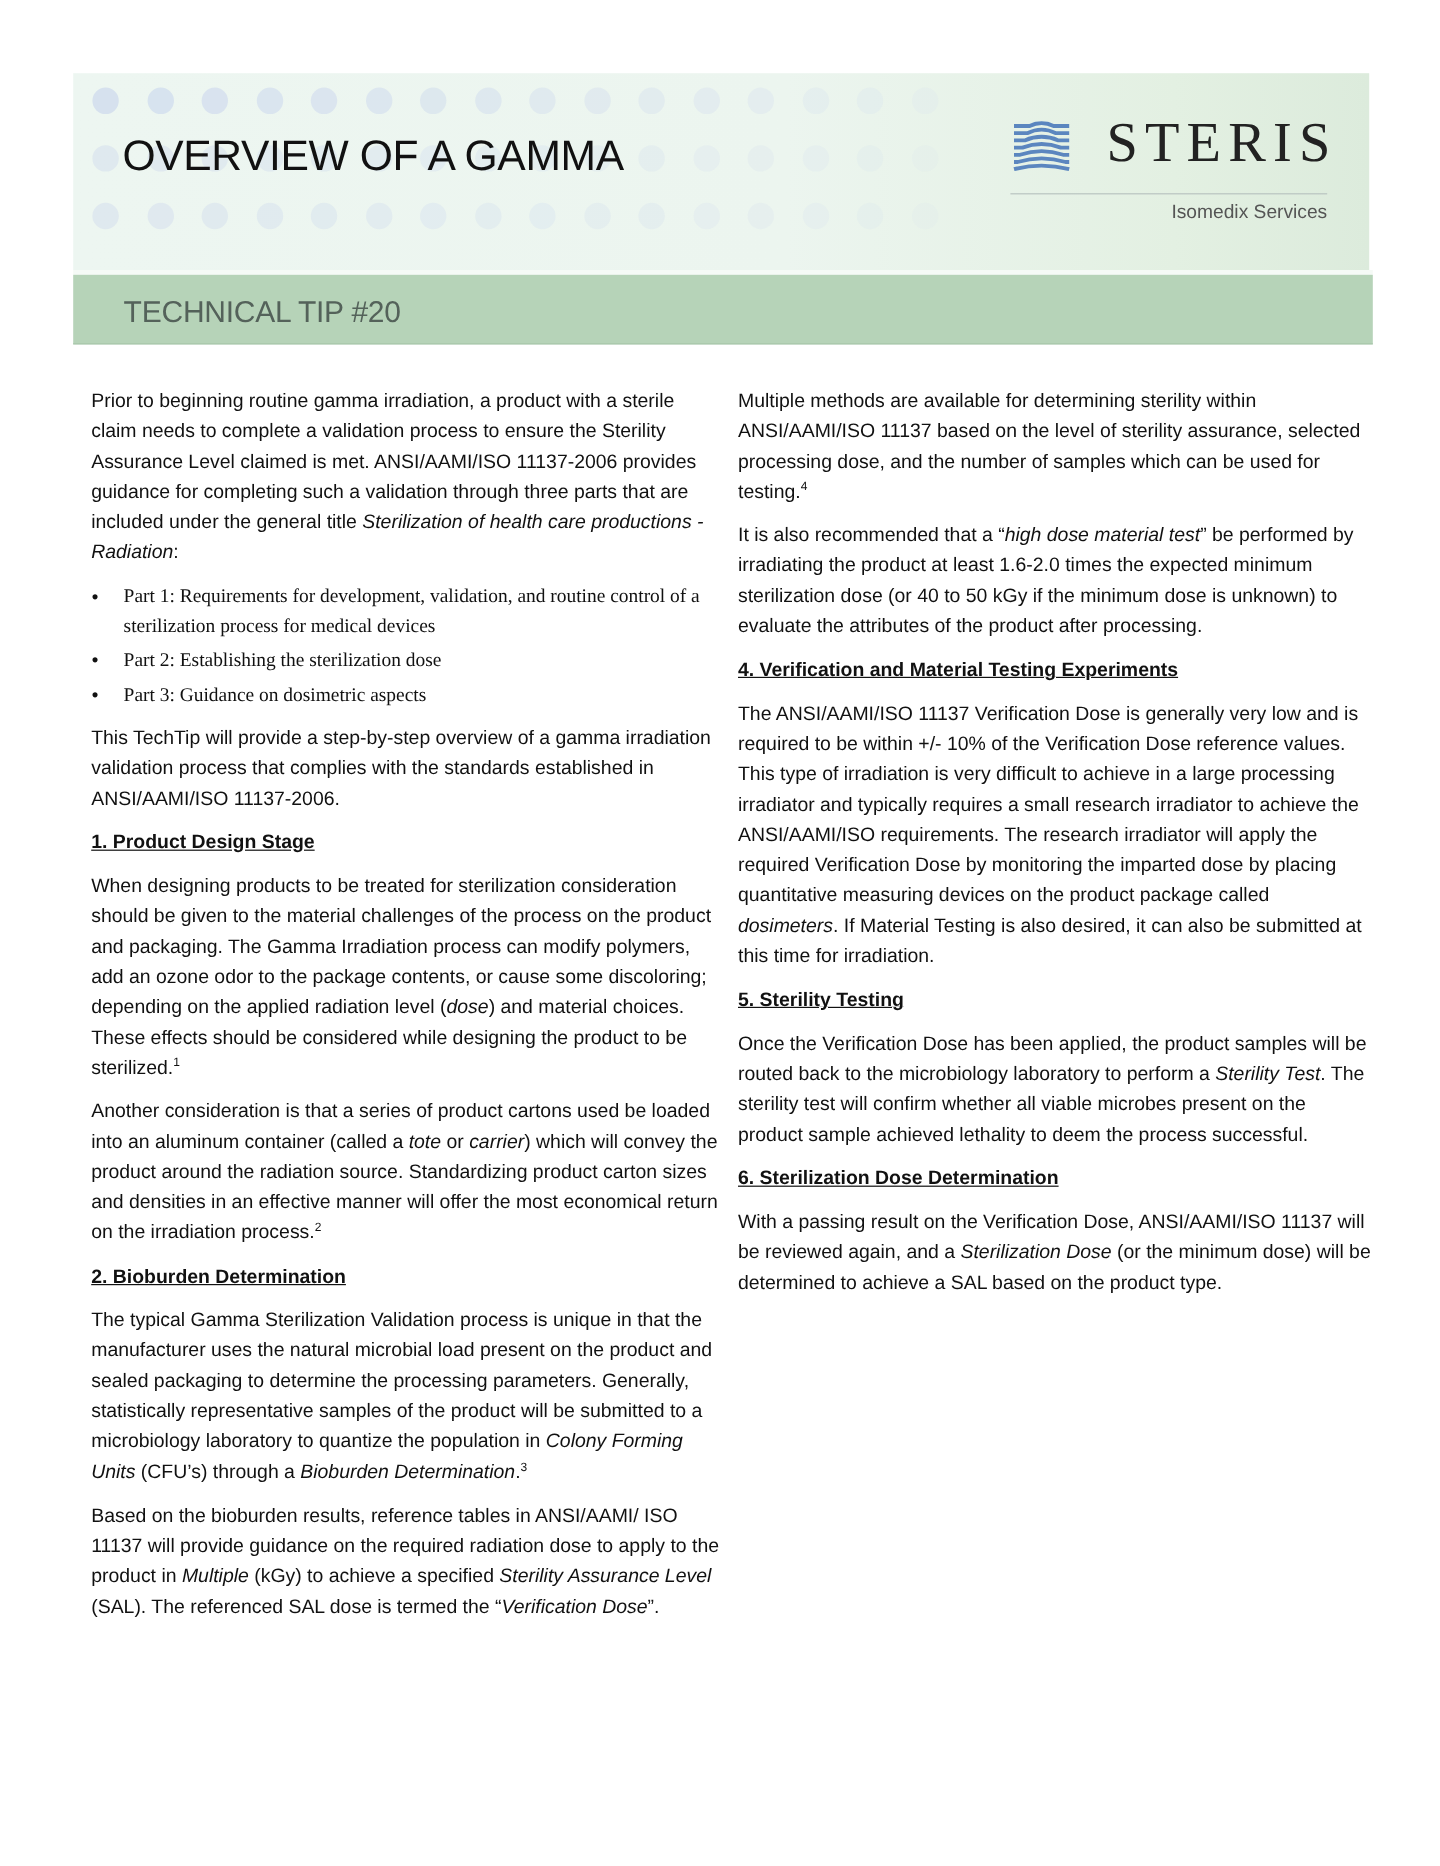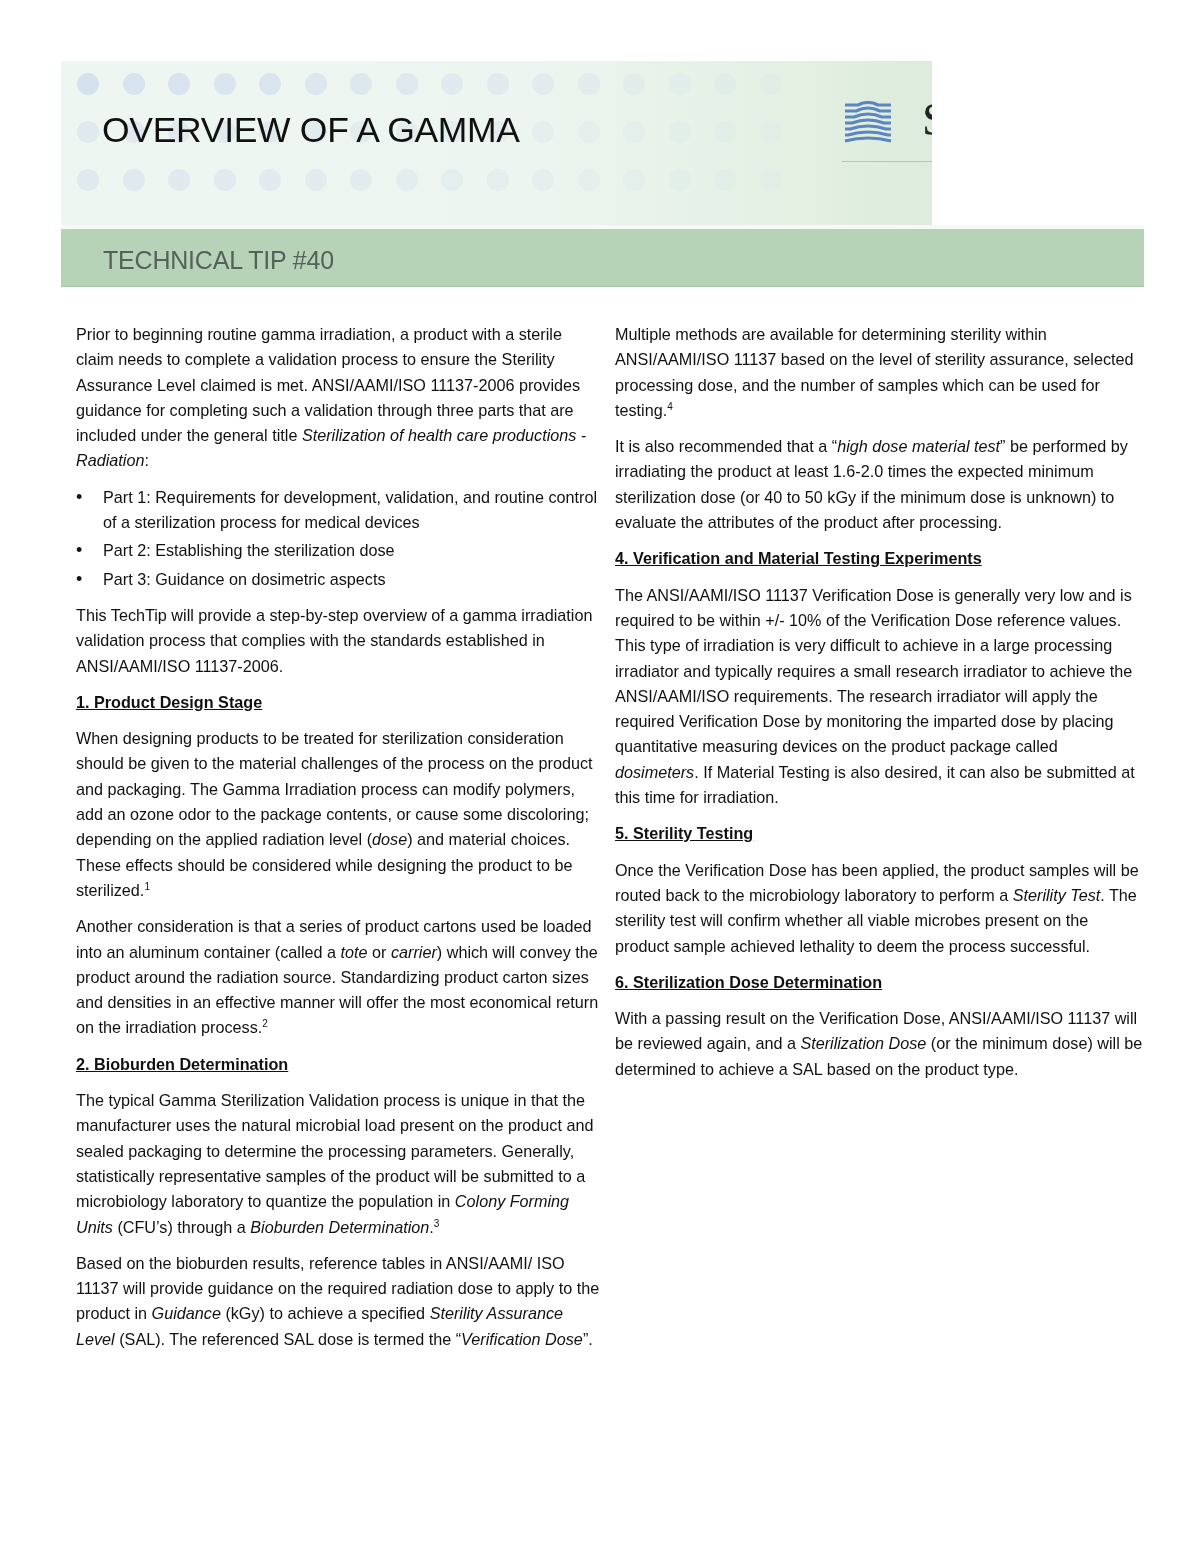--- a/index.html
+++ b/index.html
@@ -1,19 +1,19 @@
 <!DOCTYPE html>
 <html><head>
 <meta charset="utf-8">
 <style>
   html, body { margin: 0; padding: 0; background: #ffffff; }
   body { width: 1200px; height: 1555px; position: relative; overflow: hidden;
          font-family: "Liberation Sans", sans-serif; color: #111; }
   .header {
-    position: absolute; left: 61px; top: 61px; width: 871px; height: 164px;
+    position: absolute; left: 61px; top: 61px; width: 1080px; height: 164px;
     background: linear-gradient(90deg, #edf6f1 0%, #ecf5ef 55%, #e3f0e2 85%, #dcebdc 100%);
     overflow: hidden;
   }
   .dots { position: absolute; left: 16px; top: 12px; }
   .dot { position: absolute; width: 22px; height: 22px; border-radius: 50%; background: #d6e1ee; }
   .title {
     position: absolute; left: 41px; top: 50px; margin: 0;
     font-size: 35.5px; line-height: 39px; font-weight: normal; color: #111;
     letter-spacing: -0.3px;
   }
@@ -27,21 +27,21 @@
     position: absolute; left: 61px; top: 229px; width: 1083px; height: 57px;
     background: #b6d3b8; border-bottom: 1px solid #a9c6ab;
   }
   .band-sep { position: absolute; left: 61px; top: 225px; width: 1083px; height: 4px; background: #f5faf6; }
   .band-text { position: absolute; left: 42px; top: 17px; font-size: 25px; color: #54625a; letter-spacing: -0.2px; }
   .col { position: absolute; top: 322px; font-size: 16.2px; line-height: 25.3px; color: #111; }
   .col-left { left: 76px; width: 525px; }
   .col-right { left: 615px; width: 530px; }
   .col p { margin: 0 0 11px 0; }
   .col h3 { margin: 0 0 11px 0; font-size: 16.2px; font-weight: bold; line-height: 25.3px; text-decoration: underline; }
-  .col ul { list-style: none; margin: 0 0 11px 0; padding: 0; }
+  .col ul { list-style: none; margin: 0 0 11px 0; padding: 0; font-family: Liberation Serif, serif; }
   .col li { position: relative; padding-left: 27px; margin-bottom: 3px; }
   .col li::before { content: "\2022"; position: absolute; left: 0; top: 0; font-size: 18px; }
   sup { font-size: 10px; line-height: 0; vertical-align: super; }
   i { font-style: italic; }
 </style>
 </head>
 <body>
 
 <div class="header">
   <div class="dots" id="dots">
@@ -109,37 +109,37 @@
         <path d="M1 40 Q24 34 47 40"></path>
       </g>
     </svg>
     <div class="logo-word">STERIS</div>
     <div class="logo-rule"></div>
     <div class="logo-sub">Isomedix Services</div>
   </div>
 </div>
 <div class="band-sep"></div>
 <div class="band">
-  <div class="band-text">TECHNICAL TIP #40</div>
+  <div class="band-text">TECHNICAL TIP #20</div>
 </div>
 
 <div class="col col-left">
   <p><span>Prior to beginning routine gamma irradiation, a product with a sterile claim needs to complete a validation process to ensure the Sterility Assurance Level claimed is met. ANSI/AAMI/ISO 11137-2006 provides guidance for completing such a validation through three parts that are included under the general title </span><i>Sterilization of health care productions - Radiation</i><span>:</span></p>
   <ul>
     <li>Part 1: Requirements for development, validation, and routine control of a sterilization process for medical devices</li>
     <li>Part 2: Establishing the sterilization dose</li>
     <li>Part 3: Guidance on dosimetric aspects</li>
   </ul>
   <p>This TechTip will provide a step-by-step overview of a gamma irradiation validation process that complies with the standards established in ANSI/AAMI/ISO 11137-2006.</p>
   <h3>1. Product Design Stage</h3>
   <p><span>When designing products to be treated for sterilization consideration should be given to the material challenges of the process on the product and packaging. The Gamma Irradiation process can modify polymers, add an ozone odor to the package contents, or cause some discoloring; depending on the applied radiation level (</span><i>dose</i><span>) and material choices. These effects should be considered while designing the product to be sterilized.</span><sup>1</sup></p>
   <p><span>Another consideration is that a series of product cartons used be loaded into an aluminum container (called a </span><i>tote</i><span> or </span><i>carrier</i><span>) which will convey the product around the radiation source. Standardizing product carton sizes and densities in an effective manner will offer the most economical return on the irradiation process.</span><sup>2</sup></p>
   <h3>2. Bioburden Determination</h3>
   <p><span>The typical Gamma Sterilization Validation process is unique in that the manufacturer uses the natural microbial load present on the product and sealed packaging to determine the processing parameters. Generally, statistically representative samples of the product will be submitted to a microbiology laboratory to quantize the population in </span><i>Colony Forming Units</i><span> (CFU’s) through a </span><i>Bioburden Determination</i><span>.</span><sup>3</sup></p>
-  <p><span>Based on the bioburden results, reference tables in ANSI/AAMI/ ISO 11137 will provide guidance on the required radiation dose to apply to the product in </span><i>Guidance</i><span> (kGy) to achieve a specified </span><i>Sterility Assurance Level</i><span> (SAL). The referenced SAL dose is termed the “</span><i>Verification Dose</i><span>”.</span></p>
+  <p><span>Based on the bioburden results, reference tables in ANSI/AAMI/ ISO 11137 will provide guidance on the required radiation dose to apply to the product in </span><i>Multiple</i><span> (kGy) to achieve a specified </span><i>Sterility Assurance Level</i><span> (SAL). The referenced SAL dose is termed the “</span><i>Verification Dose</i><span>”.</span></p>
 </div>
 
 <div class="col col-right">
   <p><span>Multiple methods are available for determining sterility within ANSI/AAMI/ISO 11137 based on the level of sterility assurance, selected processing dose, and the number of samples which can be used for testing.</span><sup>4</sup></p>
   <p><span>It is also recommended that a “</span><i>high dose material test</i><span>” be performed by irradiating the product at least 1.6-2.0 times the expected minimum sterilization dose (or 40 to 50 kGy if the minimum dose is unknown) to evaluate the attributes of the product after processing.</span></p>
   <h3>4. Verification and Material Testing Experiments</h3>
   <p><span>The ANSI/AAMI/ISO 11137 Verification Dose is generally very low and is required to be within +/- 10% of the Verification Dose reference values. This type of irradiation is very difficult to achieve in a large processing irradiator and typically requires a small research irradiator to achieve the ANSI/AAMI/ISO requirements. The research irradiator will apply the required Verification Dose by monitoring the imparted dose by placing quantitative measuring devices on the product package called </span><i>dosimeters</i><span>. If Material Testing is also desired, it can also be submitted at this time for irradiation.</span></p>
   <h3>5. Sterility Testing</h3>
   <p><span>Once the Verification Dose has been applied, the product samples will be routed back to the microbiology laboratory to perform a </span><i>Sterility Test</i><span>. The sterility test will confirm whether all viable microbes present on the product sample achieved lethality to deem the process successful.</span></p>
   <h3>6. Sterilization Dose Determination</h3>

